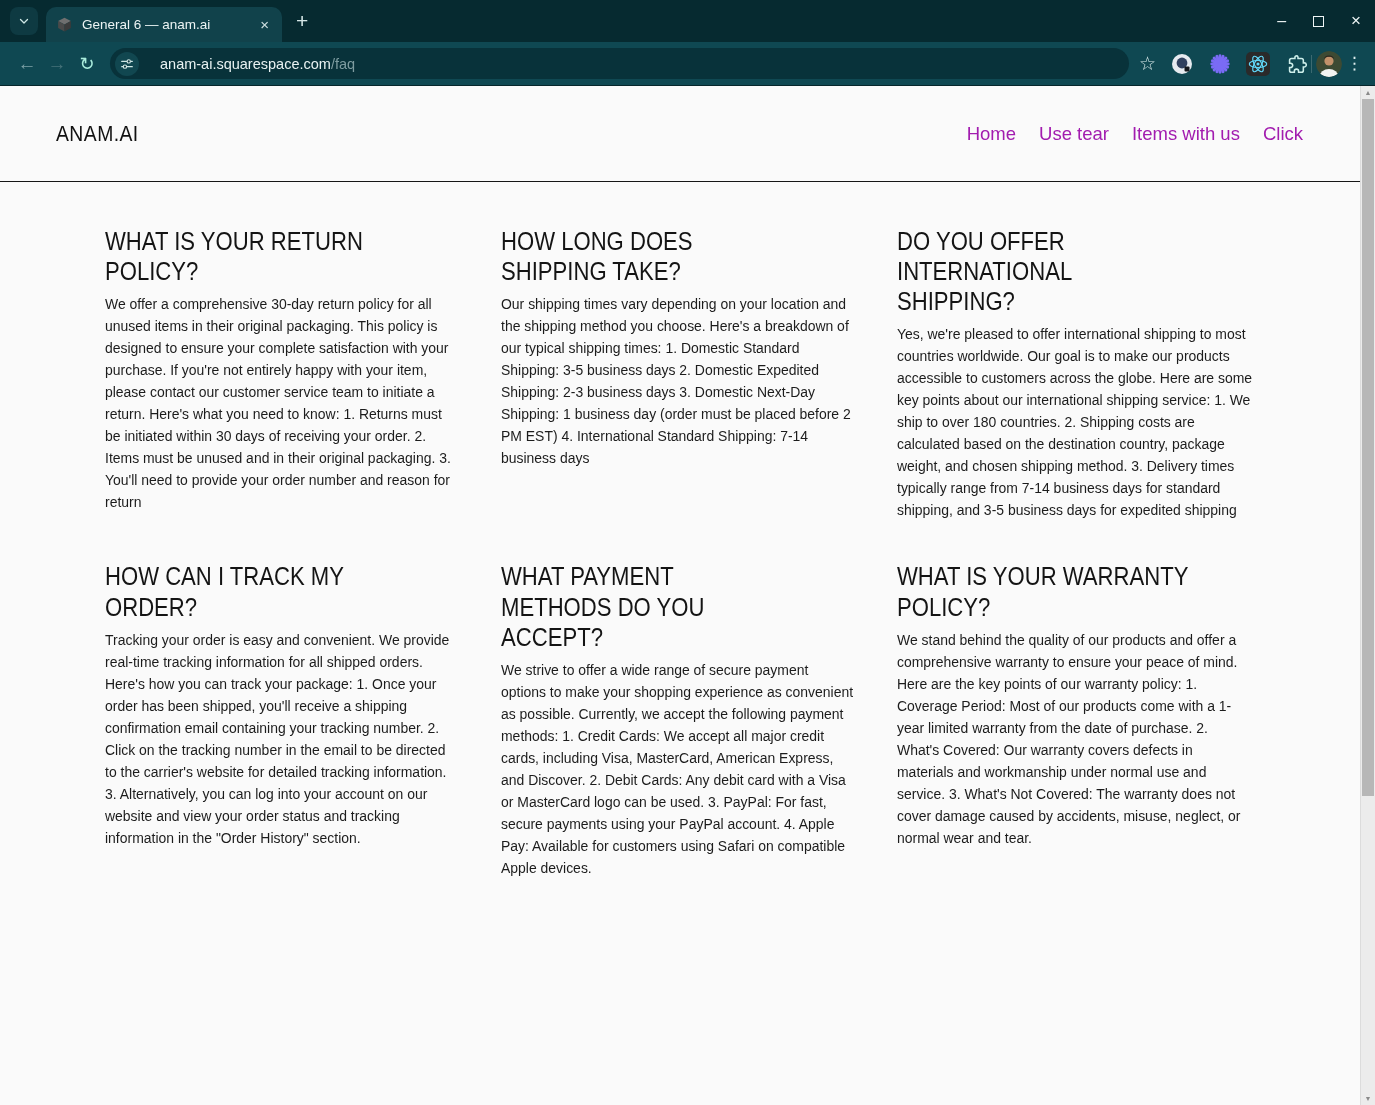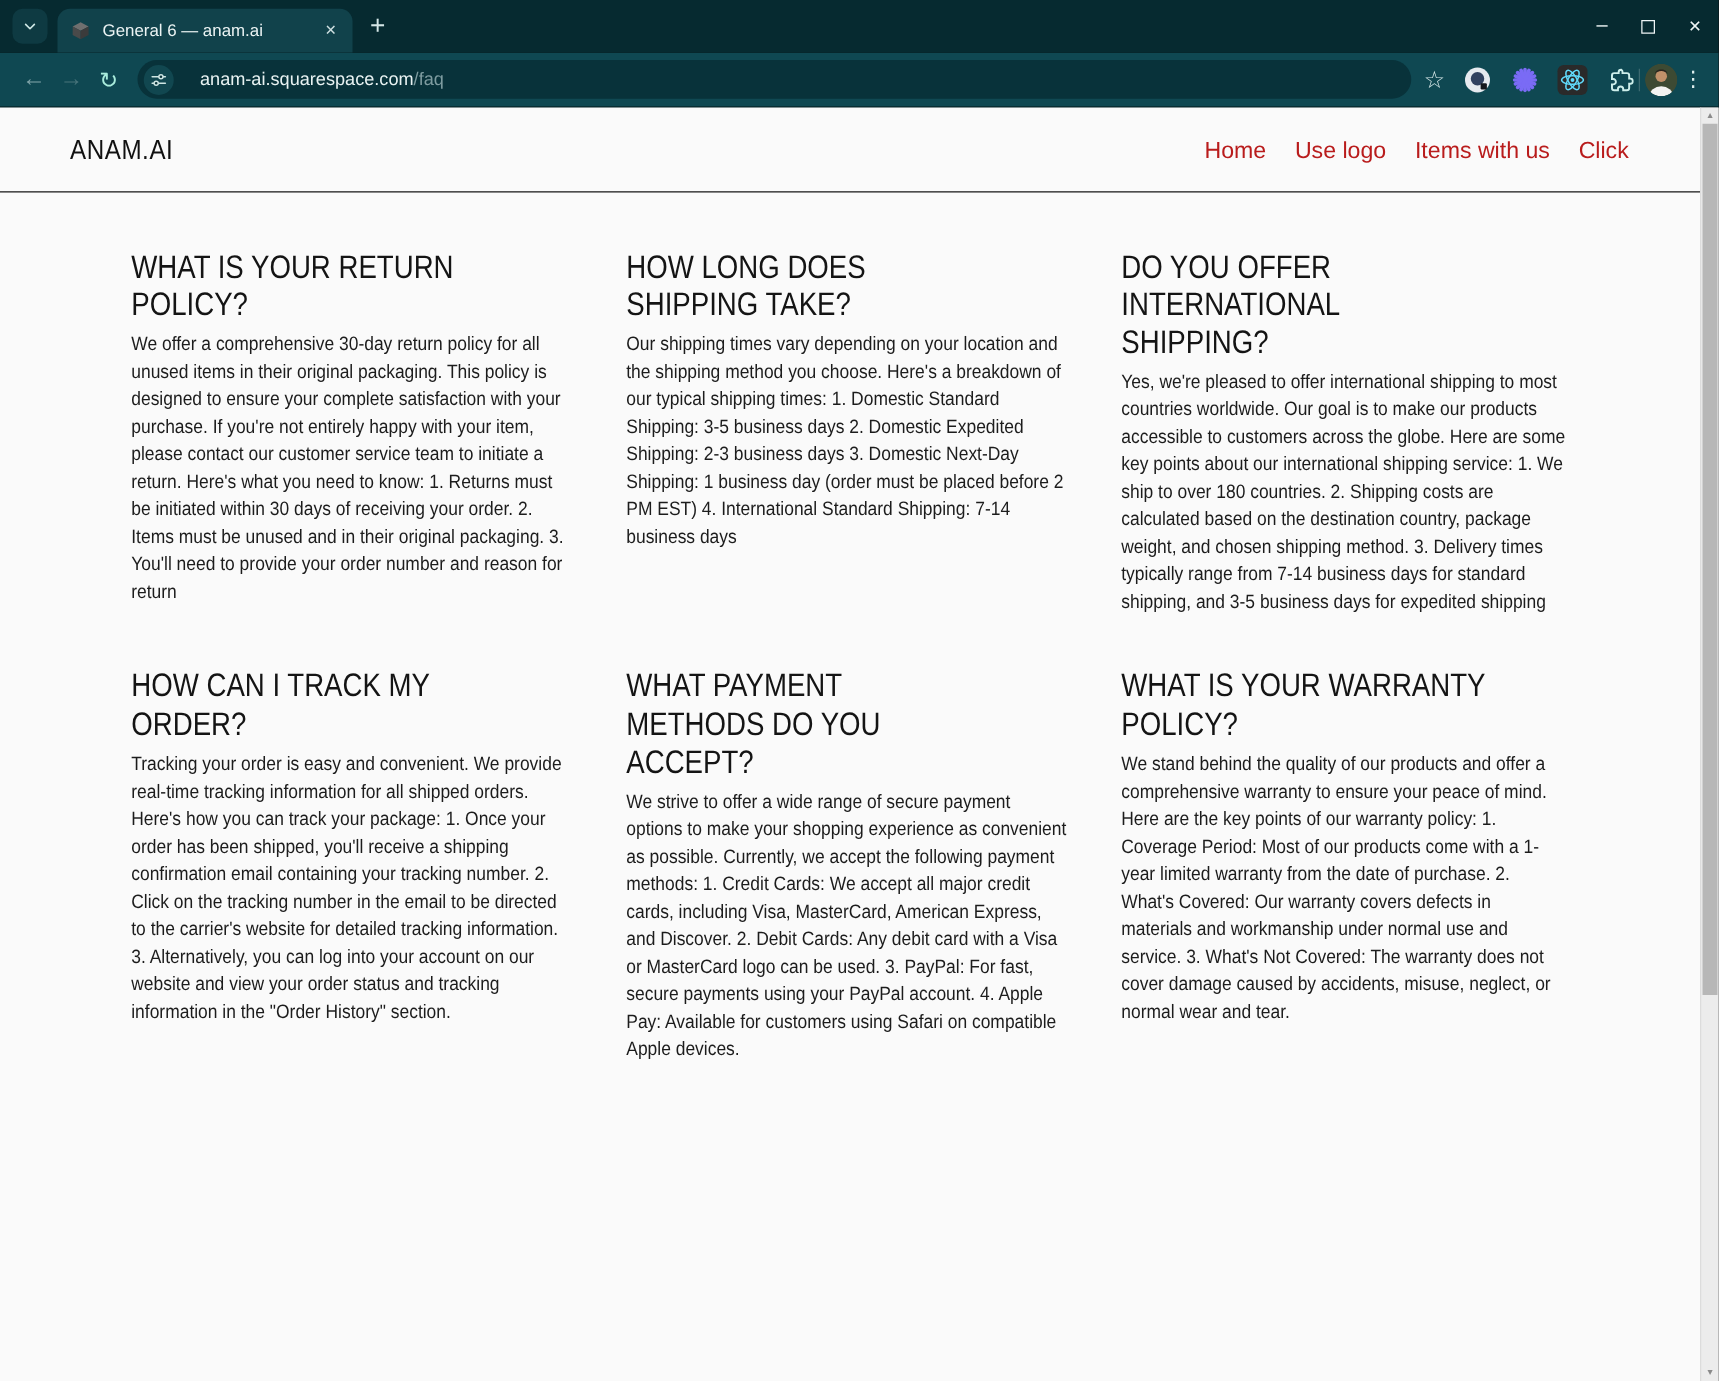--- a/index.html
+++ b/index.html
@@ -41,24 +41,24 @@
   
   .content { position:relative; height:1019px; background:#fafafa; overflow:hidden; }
   .scrollbar { position:absolute; top:0; right:0; width:15px; height:100%; background:#ececec; border-left:1px solid #dcdcdc; z-index:5; }
   .scroll-arrow { position:absolute; left:0; width:100%; text-align:center; font-size:7px; color:#8a8a8a; }
   .arrow-up { top:3px; }
   .arrow-down { bottom:3px; }
   .thumb { position:absolute; top:13px; left:1px; right:1px; height:697px; background:#b7b7b7; }
 
   .page { margin-right:15px; height:100%; }
 
-  .site-header { height:68px; display:flex; align-items:center; justify-content:space-between; padding:0 57px 0 56px; border-bottom:1px solid #161616; }
+  .site-header { height:96px; display:flex; align-items:center; justify-content:space-between; padding:0 57px 0 56px; border-bottom:1px solid #161616; }
   .logo { font-size:22px; color:#111; letter-spacing:.5px; transform:scaleX(.88); transform-origin:0 50%; white-space:nowrap; }
   .nav { display:flex; gap:23px; }
-  .nav a { font-size:18.5px; color:#b91c1c; text-decoration:none; white-space:nowrap; }
+  .nav a { font-size:18.5px; color:#a21caf; text-decoration:none; white-space:nowrap; }
 
   .title-wrap { margin-top:49px; display:flex; justify-content:center; }
   .page-title { font-size:71px; font-weight:400; color:#111; white-space:nowrap; letter-spacing:-1px; transform:scaleX(.75); }
 
   .faq-grid { margin-top:44px; padding:0 107px 0 105px; display:grid; grid-template-columns:repeat(3,1fr); column-gap:123px; row-gap:26px;gap:40px; }
   .faq-cell h3 { font-size:26px; line-height:1.16; font-weight:400; color:#141414; white-space:pre-line; width:max-content; transform:scaleX(.85); transform-origin:0 0; margin-bottom:7px; }
   .faq-cell p { font-size:15.5px; line-height:22px; color:#1c1c1c; width:111%; transform:scaleX(.9); transform-origin:0 0; letter-spacing:0; }
 </style>
 </head>
 <body>
@@ -170,21 +170,21 @@
       <div class="thumb"></div>
       <span class="scroll-arrow arrow-down">▼</span>
     </div>
 
     <div class="page">
 
       <div class="site-header">
         <span class="logo">ANAM.AI</span>
         <nav class="nav">
           <a href="#">Home</a>
-          <a href="#">Use logo</a>
+          <a href="#">Use tear</a>
           <a href="#">Items with us</a>
           <a href="#">Click</a>
         </nav>
       </div>
 
 
       <div class="faq-grid">
         <div class="faq-cell">
           <h3>WHAT IS YOUR RETURN
 POLICY?</h3>

